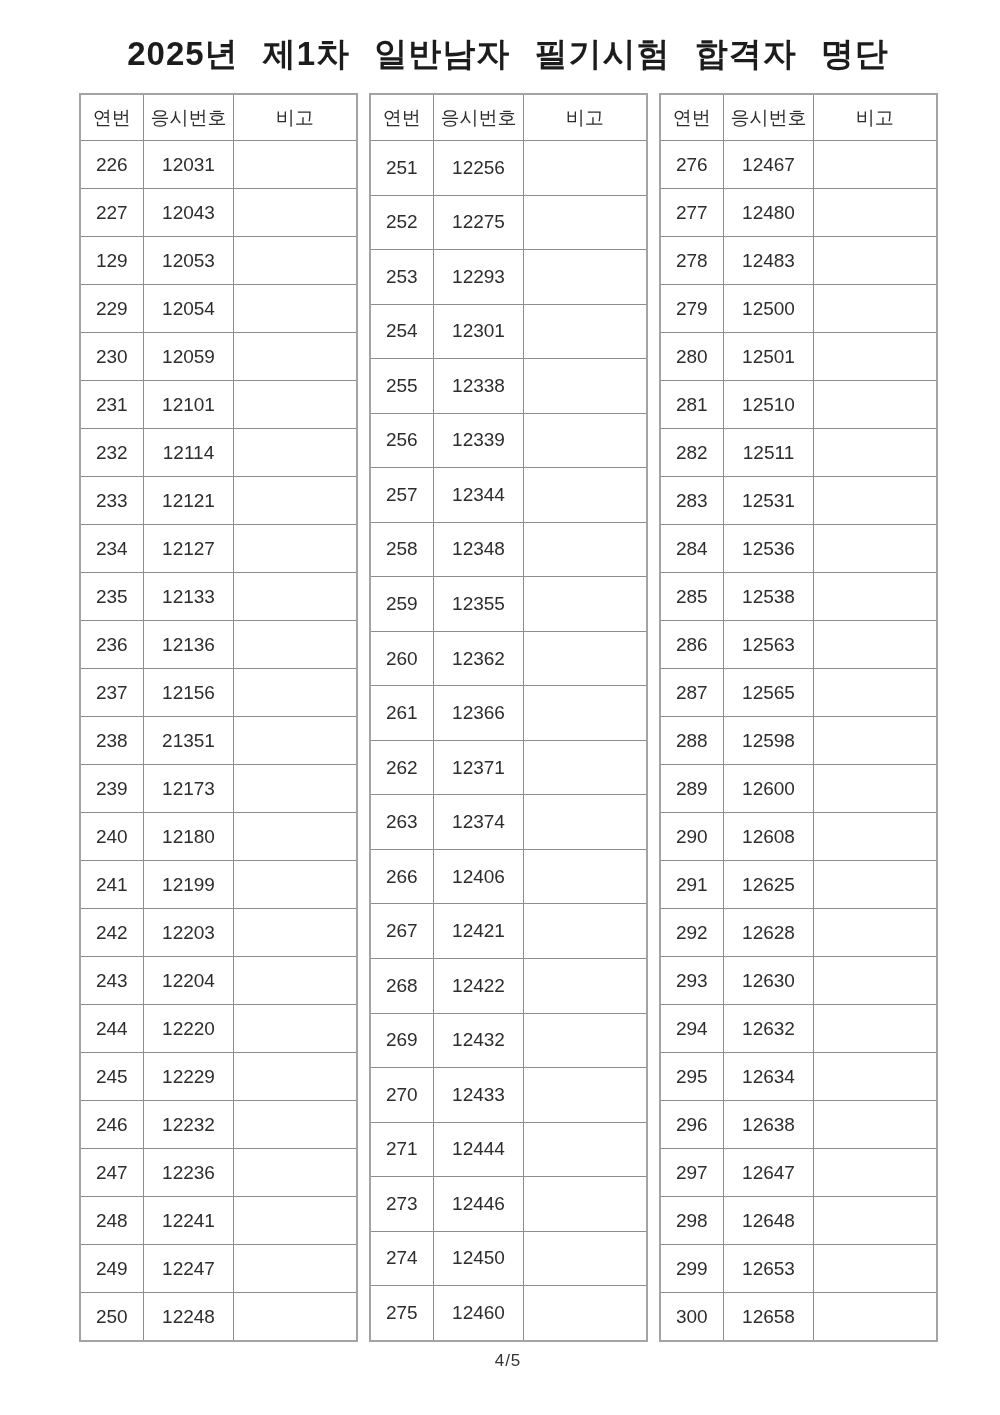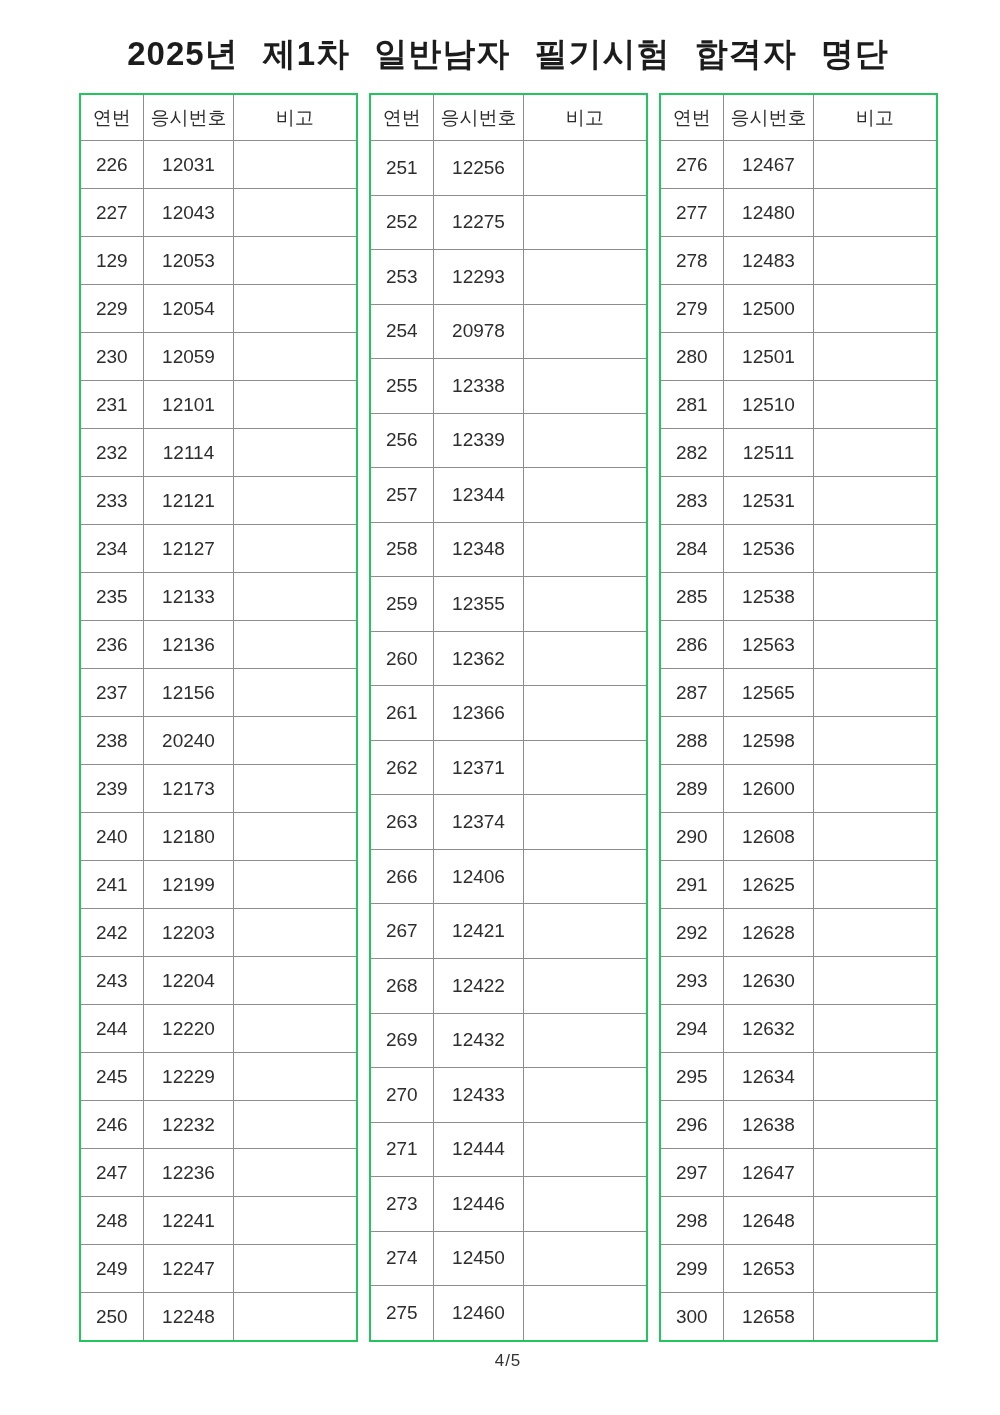--- a/index.html
+++ b/index.html
@@ -33,21 +33,21 @@
   }
   .tables {
     display: flex;
     justify-content: center;
     gap: 11px;
     margin-top: 16px;
   }
   table.pass-table {
     border-collapse: collapse;
     table-layout: fixed;
-    border: 2px solid #22c55e;
+    border: 2px solid #a3a3a3;
     background: #ffffff;
   }
   table.pass-table col.col-serial  { width: 64px; }
   table.pass-table col.col-examno  { width: 90px; }
   table.pass-table col.col-remark  { width: 123px; }
   table.pass-table th,
   table.pass-table td {
     border: 1px solid #8d8d8d;
     text-align: center;
     vertical-align: middle;
@@ -148,21 +148,21 @@
             <td>12136</td>
             <td></td>
           </tr>
           <tr>
             <td>237</td>
             <td>12156</td>
             <td></td>
           </tr>
           <tr>
             <td>238</td>
-            <td>20240</td>
+            <td>21351</td>
             <td></td>
           </tr>
           <tr>
             <td>239</td>
             <td>12173</td>
             <td></td>
           </tr>
           <tr>
             <td>240</td>
             <td>12180</td>
@@ -245,21 +245,21 @@
             <td>12275</td>
             <td></td>
           </tr>
           <tr>
             <td>253</td>
             <td>12293</td>
             <td></td>
           </tr>
           <tr>
             <td>254</td>
-            <td>20978</td>
+            <td>12301</td>
             <td></td>
           </tr>
           <tr>
             <td>255</td>
             <td>12338</td>
             <td></td>
           </tr>
           <tr>
             <td>256</td>
             <td>12339</td>

